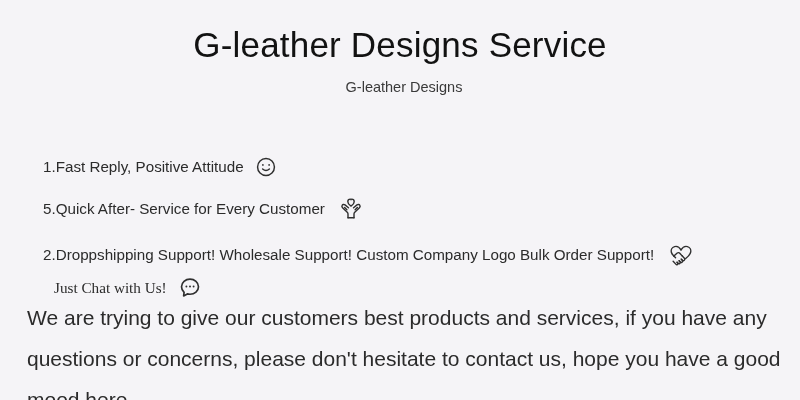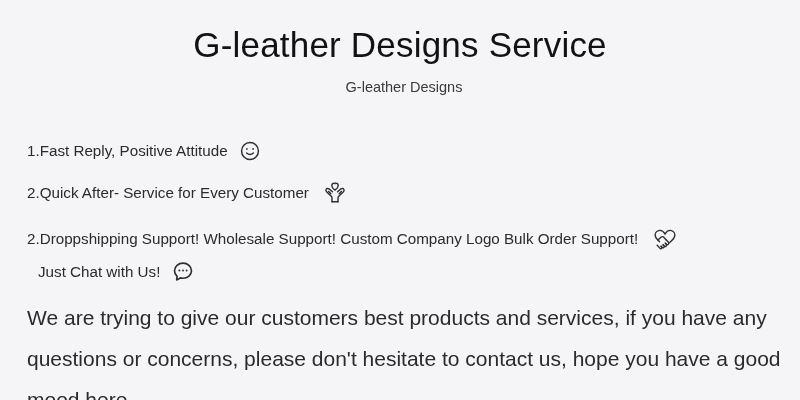--- a/index.html
+++ b/index.html
@@ -43,21 +43,21 @@
     font-family: "Liberation Sans", sans-serif;
     font-size: 14.5px;
     font-weight: 400;
     color: #3a3a3a;
     margin: 15px 0 0 8px;
     line-height: 1.1;
   }
 
   
   .service-list {
-    margin: 0;
+    margin: 16px;
     padding: 0;
     list-style: none;
     position: absolute;
     left: 27px;
     top: 140px;
     right: 12px;
   }
   .service-item {
     display: flex;
     align-items: center;
@@ -81,20 +81,21 @@
     margin-bottom: 6px;
   }
   .subline {
     display: flex;
     align-items: center;
     font-size: 15.2px;
     color: #2b2b2b;
     padding-left: 11px;
     line-height: 1.05;
     white-space: nowrap;
+    font-family: Liberation Serif, serif;
   }
   .subline .icon {
     display: inline-flex;
     align-items: center;
     justify-content: center;
     margin-left: 11px;
     flex: none;
   }
 
   
@@ -129,21 +130,21 @@
         <svg width="22" height="22" viewBox="0 0 24 24" fill="none" stroke="#2f2f2f" stroke-width="1.6" stroke-linecap="round">
           <circle cx="12" cy="12" r="9.2"></circle>
           <circle cx="8.6" cy="9.8" r="0.95" fill="#2f2f2f" stroke="none"></circle>
           <circle cx="15.4" cy="9.8" r="0.95" fill="#2f2f2f" stroke="none"></circle>
           <path d="M8.3 14.2 Q12 17.4 15.7 14.2"></path>
         </svg>
       </span>
     </li>
 
     <li class="service-item item-2">
-      <span class="txt">2.Quick After- Service for Every Customer</span>
+      <span class="txt">5.Quick After- Service for Every Customer</span>
       <span class="icon">
         <svg width="30" height="30" viewBox="0 0 32 32" fill="none" stroke="#2f2f2f" stroke-width="1.5" stroke-linecap="round" stroke-linejoin="round">
           <path d="M16 12.9 C16 12.9 12.6 10.6 12.6 8.2 C12.6 6.6 13.9 5.5 15.2 5.5 C15.7 5.5 16 5.8 16 6.2 C16 5.8 16.3 5.5 16.8 5.5 C18.1 5.5 19.4 6.6 19.4 8.2 C19.4 10.6 16 12.9 16 12.9 Z"></path>
           <path d="M13.3 14.6 L9.6 11.6 C8.6 10.8 7.2 11.0 6.6 12.0 C6.1 12.8 6.3 13.9 7.0 14.6 L12.0 19.5 C12.5 20.0 12.8 20.7 12.8 21.4 L12.8 25.4"></path>
           <path d="M18.7 14.6 L22.4 11.6 C23.4 10.8 24.8 11.0 25.4 12.0 C25.9 12.8 25.7 13.9 25.0 14.6 L20.0 19.5 C19.5 20.0 19.2 20.7 19.2 21.4 L19.2 25.4"></path>
           <path d="M12.8 25.4 L19.2 25.4"></path>
           <path d="M9.2 14.3 L11.6 16.7"></path>
           <path d="M22.8 14.3 L20.4 16.7"></path>
         </svg>
       </span>

